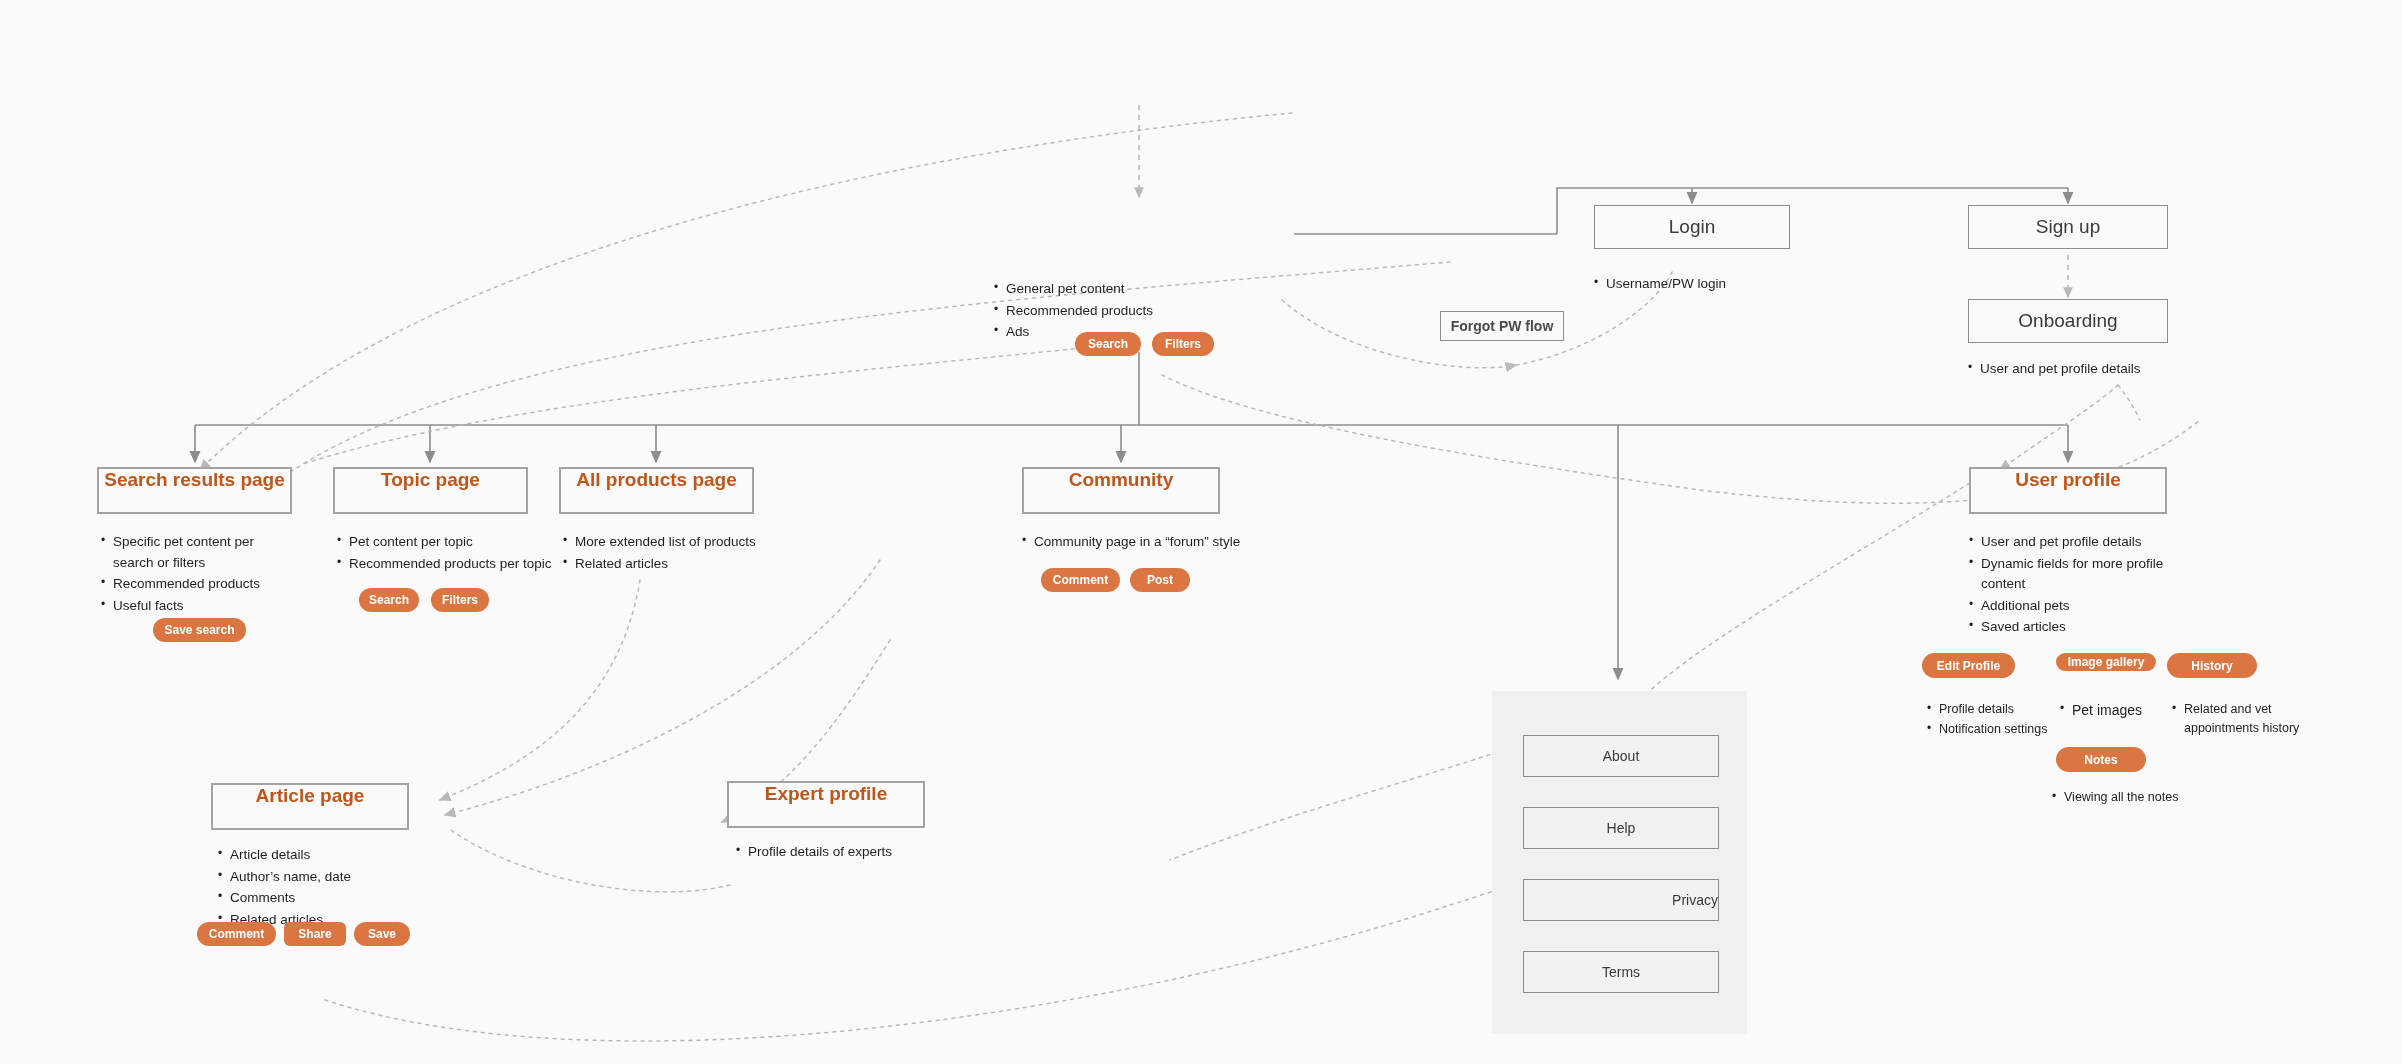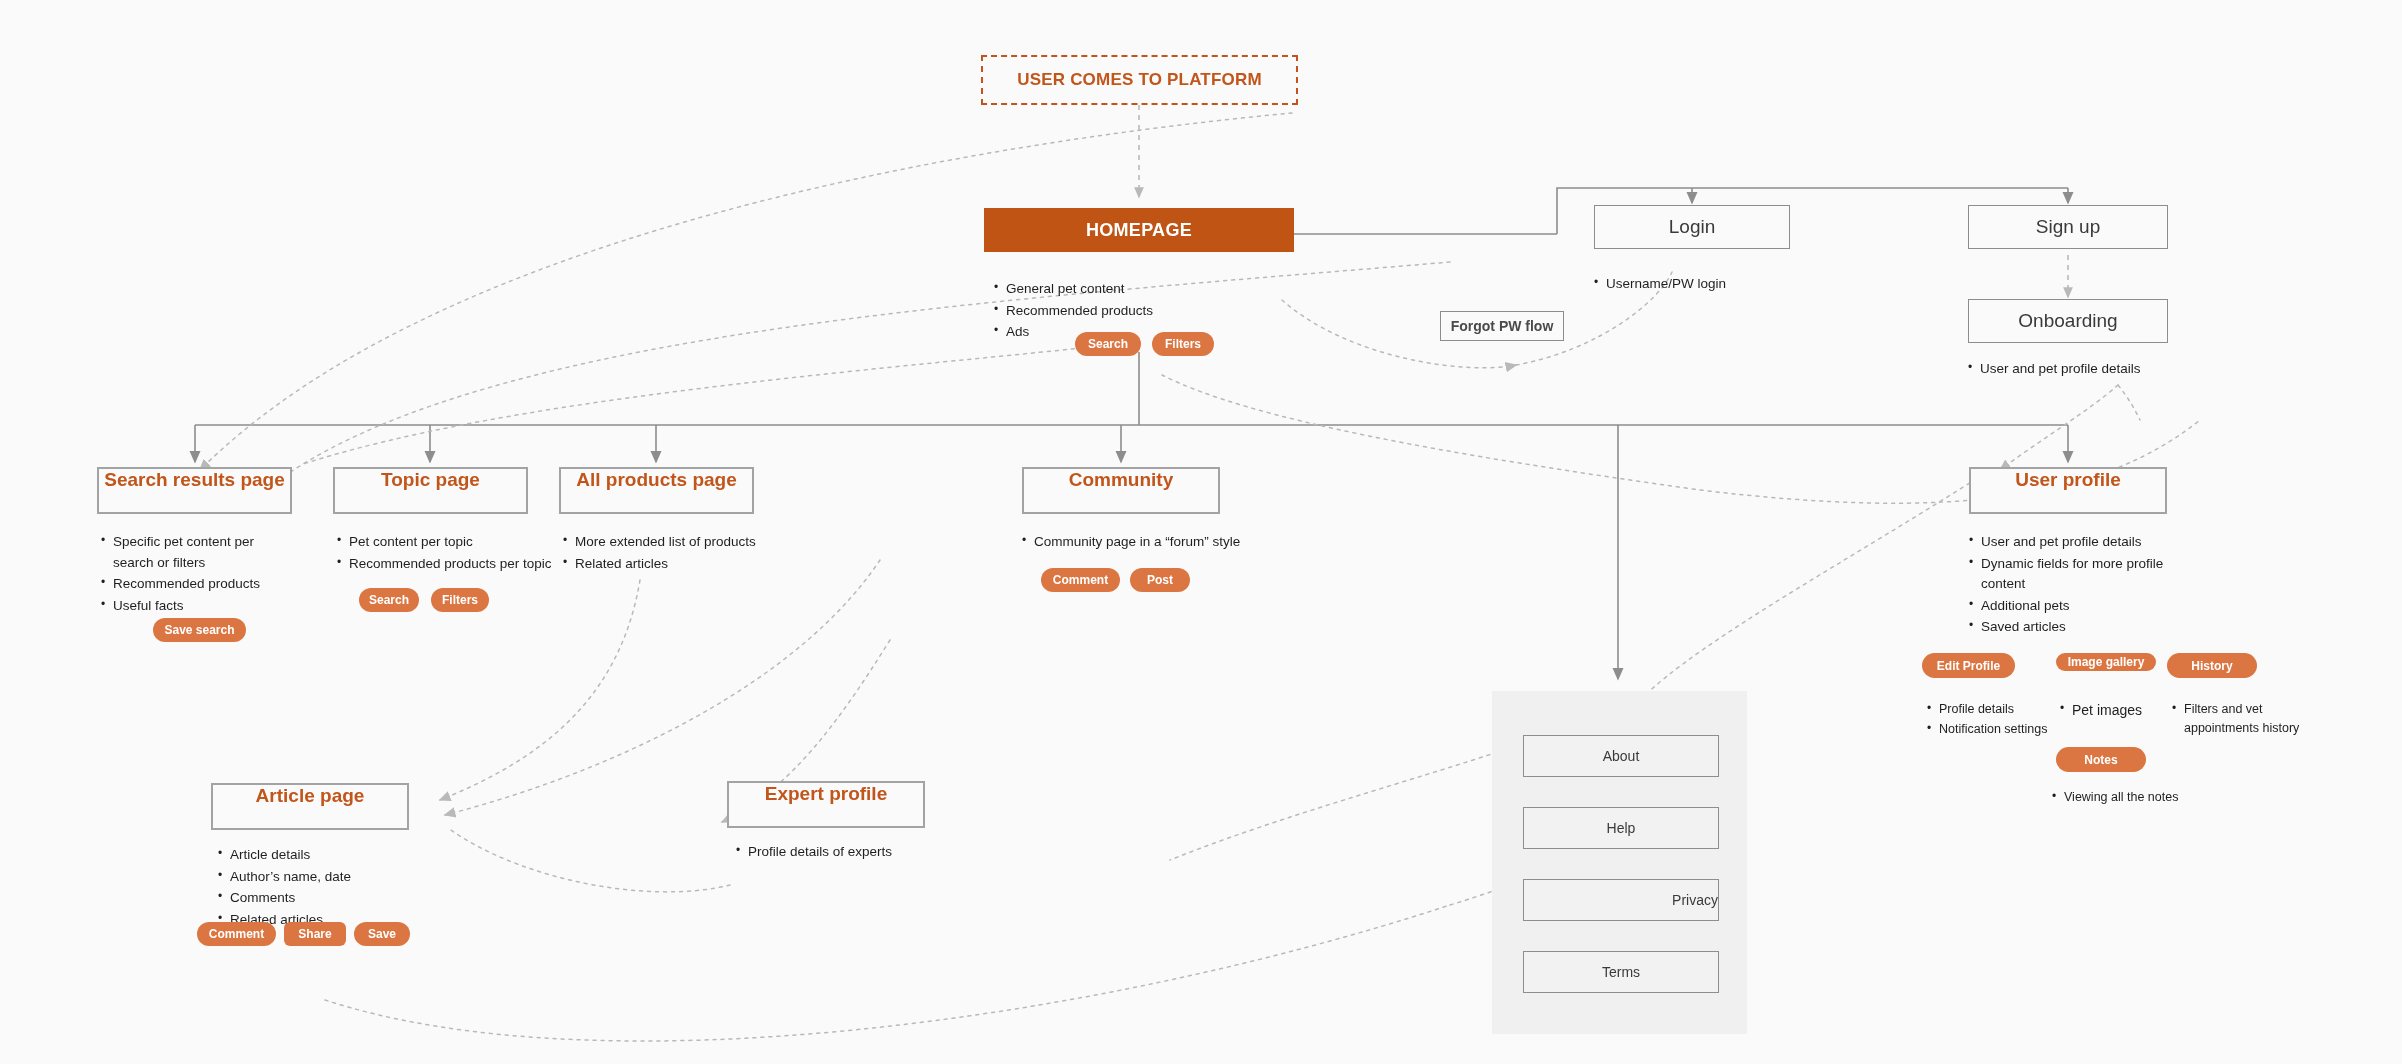--- a/index.html
+++ b/index.html
@@ -140,27 +140,21 @@
 
       <path d="M730,885 C650,905 520,880 448,828"></path>
 
       <path d="M890,640 C840,720 790,790 722,822" marker-end="url(#ahd)"></path>
 
       <path d="M325,1000 C600,1090 1100,1020 1450,905"></path>
       <path d="M1450,905 C1600,860 1680,800 1742,742"></path>
     </g>
   </svg>
 
-  <div class="node entry" style="left:981px;top:55px;width:317px;height:50px;">
-    <span>USER COMES TO PLATFORM</span>
-  </div>
-
-  <div class="node homebar" style="left:984px;top:208px;width:310px;height:44px;">
-    <span>HOMEPAGE</span>
-  </div>
+
   <div class="bullets" style="left:994px;top:279px;width:240px;">
     <ul>
       <li>General pet content</li>
       <li>Recommended products</li>
       <li>Ads</li>
     </ul>
   </div>
   <div class="pill" style="left:1075px;top:332px;width:66px;height:24px;">
     <span>Search</span>
   </div>
@@ -278,21 +272,21 @@
     <ul>
         <li>Pet images</li>
       </ul>
   </div>
 
   <div class="pill" style="left:2167px;top:653px;width:90px;height:25px;">
     <span>History</span>
   </div>
   <div class="bullets" style="left:2172px;top:700px;width:150px;font-size:12.5px;">
     <ul>
-        <li>Filters and vet appointments history</li>
+        <li>Related and vet appointments history</li>
       </ul>
   </div>
 
   <div class="pill" style="left:2056px;top:747px;width:90px;height:25px;">
     <span>Notes</span>
   </div>
   <div class="bullets" style="left:2052px;top:788px;width:180px;font-size:12.5px;">
     <ul>
         <li>Viewing all the notes</li>
       </ul>

